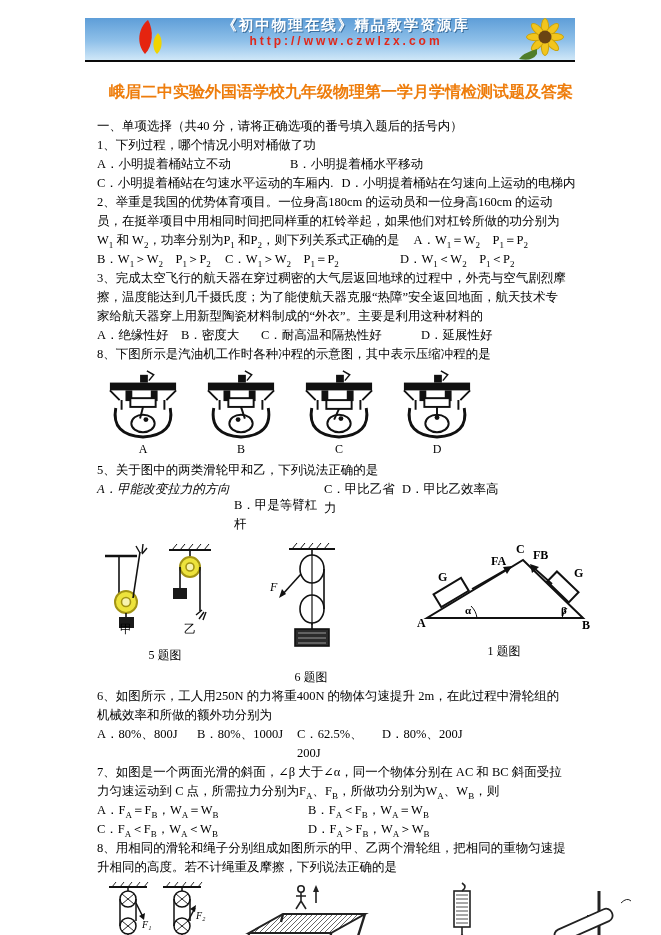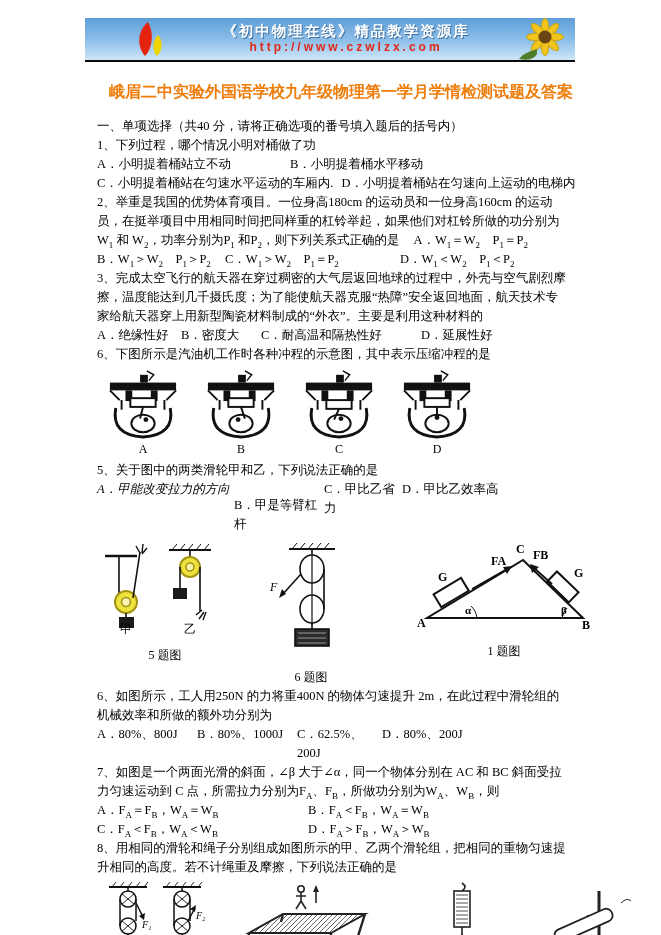--- a/index.html
+++ b/index.html
@@ -1,21 +1,21 @@
 <!DOCTYPE html>
 <html><head>
 <meta charset="utf-8">
 <style>
   html,body{margin:0;padding:0;background:#ffffff;}
   .page{position:relative;width:661px;height:935px;background:#fff;overflow:hidden;
         font-family:"Liberation Serif","DejaVu Serif",serif;color:#000;}
   
   .banner{position:absolute;left:85px;top:18px;width:490px;height:42px;
           background:linear-gradient(180deg,#5e9ed8 0%,#8fc0e9 55%,#cfe7f8 100%);
-          border-bottom:2px solid #0a0a0a;display:flex;align-items:center;gap:6px;}
+          border-bottom:2px solid #0a0a0a;display:flex;align-items:flex-start;gap:6px;}
   .banner-logo{margin-left:42px;flex:none;}
   .banner-mid{flex:1;text-align:center;line-height:1.1;}
   .banner-title{color:#fff;font-weight:bold;font-size:14.5px;letter-spacing:2px;
                 font-family:"Liberation Sans","DejaVu Sans",sans-serif;
                 text-shadow:1px 1px 0 #3c6f9f;}
   .banner-url{color:#e0281a;font-weight:bold;font-size:12px;letter-spacing:3px;
               font-family:"Liberation Sans","DejaVu Sans",sans-serif;margin-top:1px;}
   .banner-flower{margin-right:8px;flex:none;}
   
   .doc-title{position:absolute;left:97px;top:70px;width:475px;margin:12px;
@@ -116,21 +116,21 @@
     </p>
 
     <p>3、完成太空飞行的航天器在穿过稠密的大气层返回地球的过程中，外壳与空气剧烈摩擦，温度能达到几千摄氏度；为了能使航天器克服“热障”安全返回地面，航天技术专家给航天器穿上用新型陶瓷材料制成的“外衣”。主要是利用这种材料的</p>
     <p class="opts r-q3">
       <span>A．绝缘性好</span>
       <span>B．密度大</span>
       <span>C．耐高温和隔热性好</span>
       <span>D．延展性好</span>
     </p>
 
-    <p>6、下图所示是汽油机工作时各种冲程的示意图，其中表示压缩冲程的是</p>
+    <p>8、下图所示是汽油机工作时各种冲程的示意图，其中表示压缩冲程的是</p>
     <div class="engines">
       <div class="engine">
         <svg width="84" height="72" viewBox="0 0 84 74">
           <g stroke="#111" fill="none" stroke-width="2">
             <path d="M46 3 l7 4 -5 6" stroke-width="1.5"></path>
             <rect x="39" y="7" width="8" height="8" fill="#111" stroke="none"></rect>
             <rect x="8" y="15" width="68" height="8" fill="#111" stroke="none"></rect>
             <rect x="24" y="23" width="7" height="11" fill="#111" stroke="none"></rect>
             <rect x="50" y="23" width="7" height="11" fill="#111" stroke="none"></rect>
             <path d="M8 23 l10 10 M76 23 l-10 10"></path>

